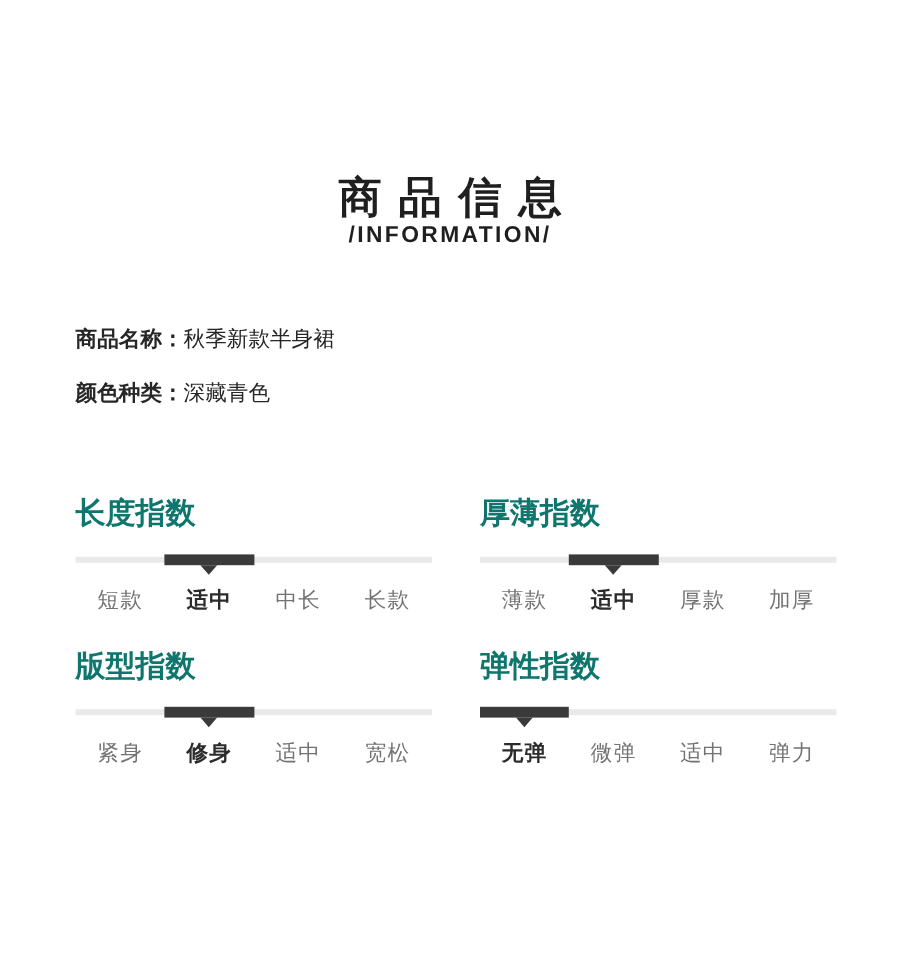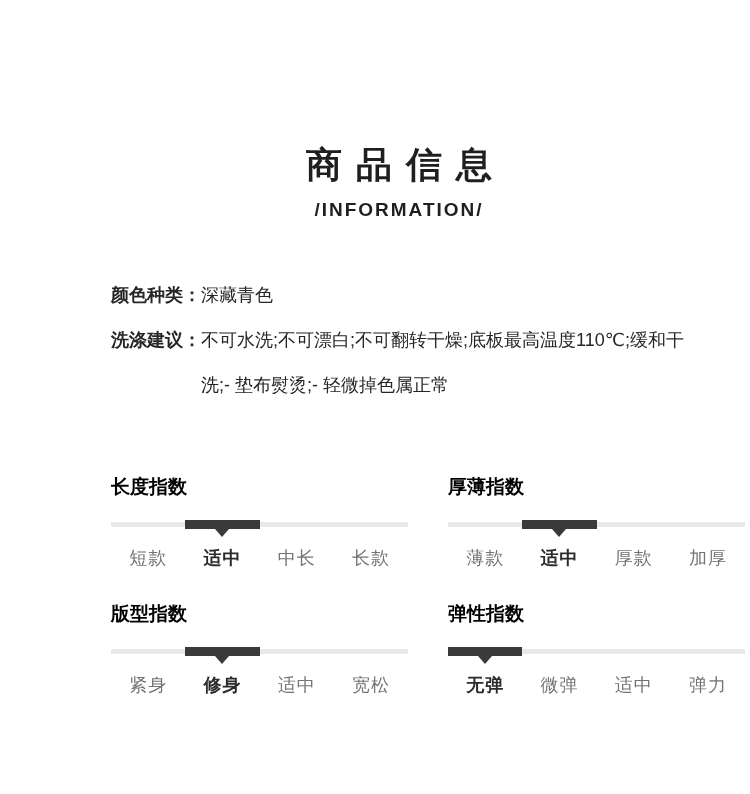--- a/index.html
+++ b/index.html
@@ -7,35 +7,34 @@
     width: 750px;
     background: #ffffff;
     font-family: "Liberation Sans", "DejaVu Sans", sans-serif;
     color: #262626;
   }
   .page {
     width: 750px;
     height: 794px;
     background: #ffffff;
     overflow: hidden;
-    padding-left: 48px;
   }
 
   
   .header { padding-top: 146px; text-align: center; }
   .header .title {
     font-size: 36px;
     font-weight: 700;
     letter-spacing: 14px;
     margin-left: 14px; 
     color: #1f1f1f;
     line-height: 38px;
   }
   .header .subtitle {
-    margin-top: 15px;
+    margin-top: 2px;
     font-size: 19px;
     font-weight: 700;
     letter-spacing: 2px;
     color: #1f1f1f;
     line-height: 22px;
   }
 
   
   .info {
     margin: 52px 60px 0 63px;
@@ -59,23 +58,23 @@
   
   .indices {
     margin: 68px 53px 0 63px;
     display: grid;
     grid-template-columns: 297px 297px;
     column-gap: 40px;
     row-gap: 34px;
   }
   .index-block { width: 297px; }
   .index-title {
-    font-size: 19px;
-    font-weight: 700;
-    color: #000000;
+    font-size: 25px;
+    font-weight: 700;
+    color: #0f766e;
     line-height: 21px;
     margin-bottom: 21px;
   }
   .slider {
     position: relative;
     height: 14px;
   }
   .slider .track {
     position: absolute;
     top: 4px;
@@ -123,29 +122,29 @@
 
 <div class="page">
 
   <div class="header">
     <div class="title">商品信息</div>
     <div class="subtitle">/INFORMATION/</div>
   </div>
 
   <div class="info">
     <div class="info-row">
+      <div class="info-label">商品名称：</div>
+      <div class="info-value">秋季新款半身裙</div>
+    </div>
+    <div class="info-row">
       <div class="info-label">颜色种类：</div>
       <div class="info-value">深藏青色</div>
     </div>
     <div class="info-row">
     </div>
-    <div class="info-row">
-      <div class="info-label">洗涤建议：</div>
-      <div class="info-value">不可水洗;不可漂白;不可翻转干燥;底板最高温度110℃;缓和干洗;- 垫布熨烫;- 轻微掉色属正常</div>
-    </div>
   </div>
 
   <div class="indices">
 
     <section class="index-block">
       <h3 class="index-title">长度指数</h3>
       <div class="slider">
         <div class="track"></div>
         <div class="active" style="left: 25%;"></div>
         <div class="pointer" style="left: 37.5%;"></div>

